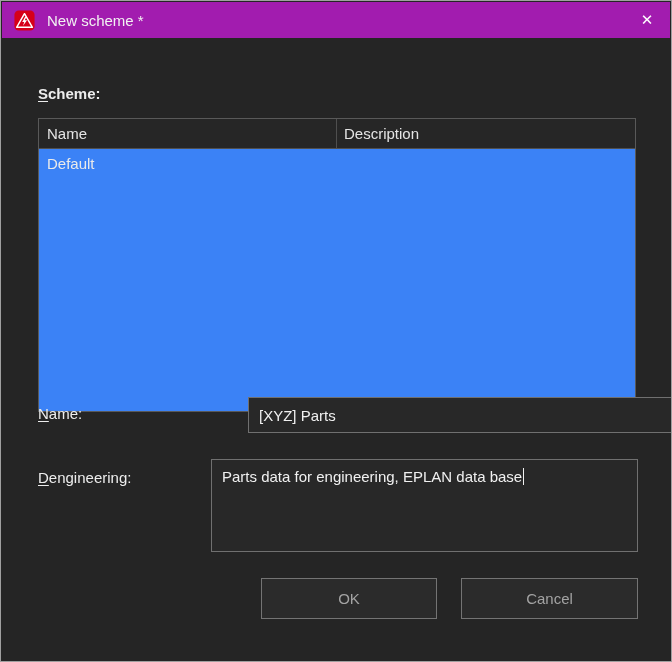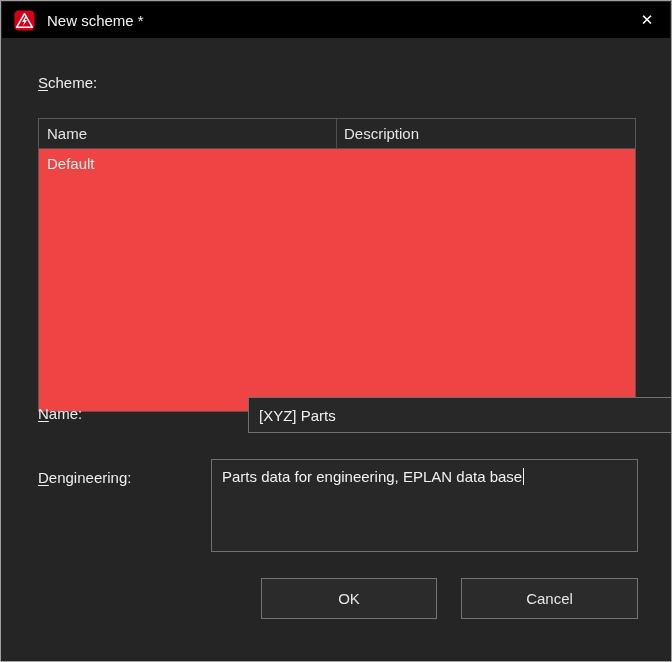--- a/index.html
+++ b/index.html
@@ -12,21 +12,21 @@
     height: 662px;
     background: #252525;
     border: 1px solid #a0a0a0;
     overflow: hidden;
   }
 
   .titlebar {
     position: absolute;
     top: 1px; left: 1px; right: 1px;
     height: 36px;
-    background: #000000;
+    background: #a21caf;
     display: flex;
     align-items: center;
   }
   .app-icon {
     width: 21px; height: 21px;
     margin-left: 12px;
     flex: 0 0 auto;
   }
   .titlebar-title {
     margin-left: 12px;
@@ -57,29 +57,29 @@
   .label {
     position: absolute;
     color: #ededed;
     font-size: 15px;
     white-space: nowrap;
   }
   .label u, .access-key {
     text-decoration: underline;
     text-underline-offset: 2px;
   }
-  .label-scheme { left: 37px; top: 36px; }
+  .label-scheme { left: 37px; top: 47px; font-weight: bold; }
   .label-name  { left: 37px; top: 367px; }
   .label-desc  { left: 37px; top: 431px; }
 
   .scheme-table {
     position: absolute;
     left: 37px; top: 80px;
     width: 598px; height: 294px;
-    background: #ef4444;
+    background: #3b82f6;
     border: 1px solid #595959;
   }
   .scheme-table .thead {
     display: flex;
     height: 30px;
     background: #262626;
     border-bottom: 1px solid #4f4f4f;
     color: #e4e4e4;
     font-size: 15px;
     line-height: 29px;
@@ -145,21 +145,21 @@
     vertical-align: text-bottom;
     margin-left: 1px;
   }
 
   .btn {
     position: absolute;
     top: 540px;
     height: 41px;
     background: #2b2b2b;
     border: 1px solid #747474;
-    color: #e5e5e5;
+    color: #a3a3a3;
     font-size: 15px;
     text-align: center;
     cursor: pointer;
     font-family: "Liberation Sans", sans-serif;
   }
   .btn-ok { left: 260px; width: 176px; }
   .btn-cancel { left: 460px; width: 177px; }
 </style>
 </head>
 <body>

